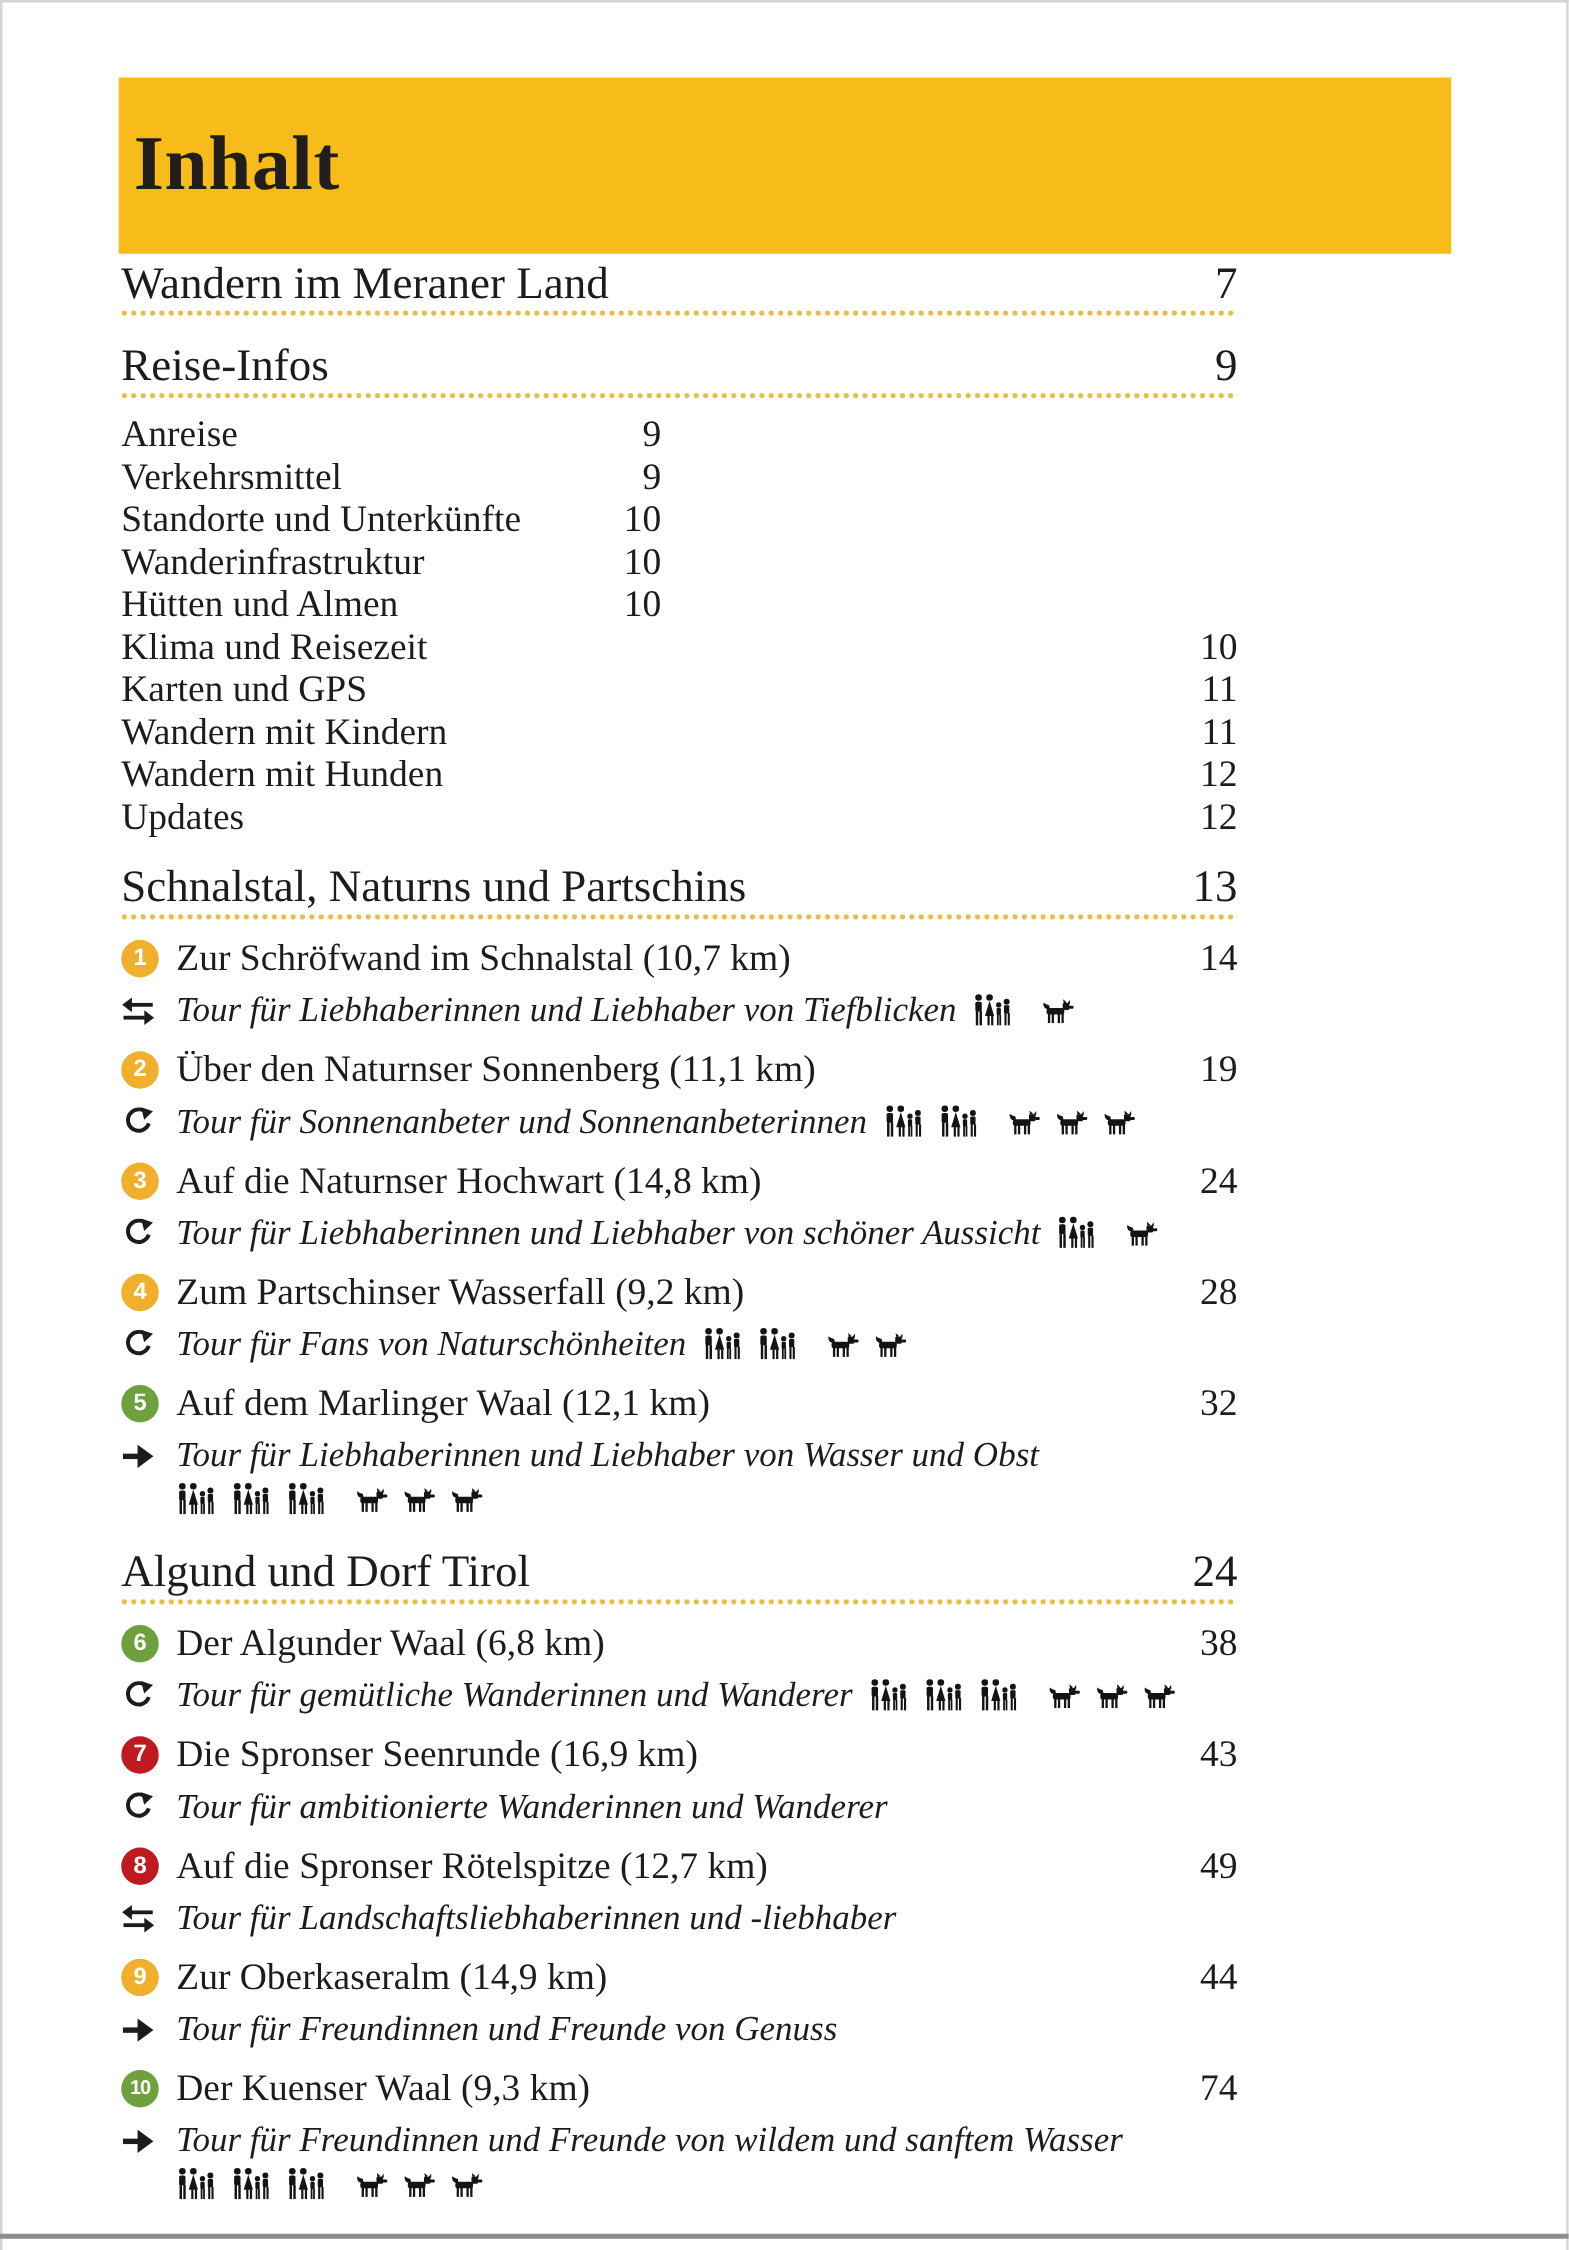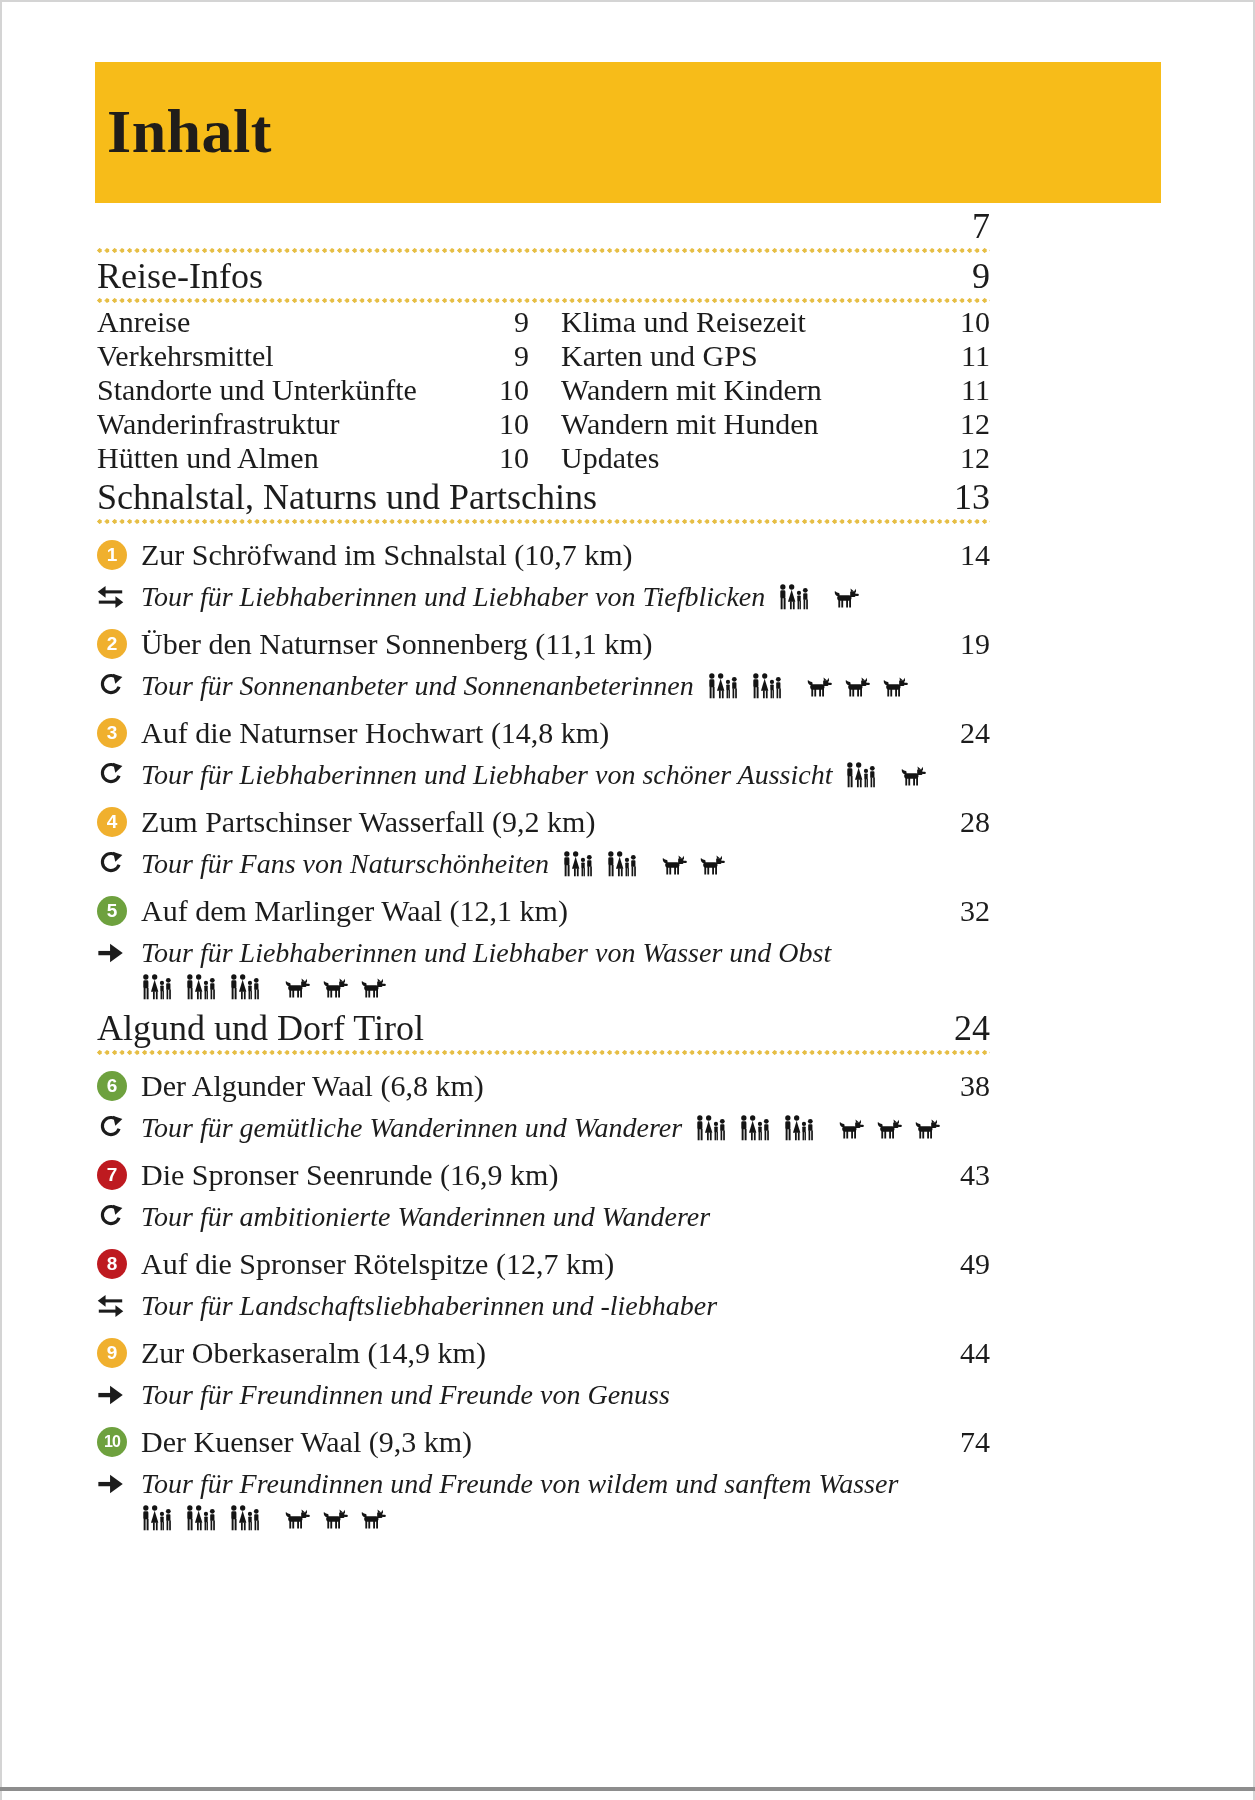--- a/index.html
+++ b/index.html
@@ -9,29 +9,29 @@
   }
   .frame{position:absolute;inset:0;border:2px solid #d4d4d4;border-bottom:none;pointer-events:none;}
   .bottom-rule{position:absolute;left:0;top:1787px;width:1255px;height:4px;background:#8d8d8d;}
 
   .banner{position:absolute;left:95px;top:62px;width:1066px;height:141px;background:var(--banner,#F7BC19);}
   .banner-title{margin:34px 0 17px 12px;font-size:62px;font-weight:700;letter-spacing:.5px;color:#201d1a;}
 
   .toc{position:absolute;left:97px;top:208px;width:893px;}
 
   .sec-head{
-    display:flex;align-items:baseline;margin-top:4px;padding-bottom:9px;
+    display:flex;align-items:baseline;margin-top:20px;padding-bottom:9px;
     font-size:36px;line-height:37px;
     background-image:radial-gradient(circle at 2.5px 2.5px, var(--dots,#E7C34A) 2px, rgba(0,0,0,0) 2.3px);
     background-size:7.5px 6px;background-repeat:repeat-x;background-position:left bottom;
   }
   .toc-section:first-child .sec-head{margin-top:0;}
   .sec-page{margin-left:auto;}
 
-  .cols{display:flex;margin-top:1px;}
+  .cols{display:flex;margin-top:11px;flex-direction:column;}
   .col-left{width:432px;margin-right:32px;}
   .col-right{flex:1;}
   .sub-row{display:flex;font-size:30px;line-height:34px;}
   .sub-page{margin-left:auto;}
 
   .tour{margin-top:12px;}
   .t-row1{display:flex;align-items:center;font-size:30px;line-height:35px;}
   .t-badge{
     flex:0 0 30px;width:30px;height:30px;border-radius:50%;margin-right:14px;
     color:#fff;font-family:"Liberation Sans","DejaVu Sans",sans-serif;font-weight:700;font-size:19px;
@@ -113,20 +113,21 @@
 
 <div class="frame"></div>
 
 <div class="banner">
   <div class="banner-title">Inhalt</div>
 </div>
 
 <div class="toc">
     <section class="toc-section">
       <div class="sec-head">
+        <span class="sec-title">Wandern im Meraner Land</span>
         <span class="sec-page">7</span>
       </div>
     </section>
     <section class="toc-section">
       <div class="sec-head">
         <span class="sec-title">Reise-Infos</span>
         <span class="sec-page">9</span>
       </div>
       <div class="cols">
         <div class="col col-left">

